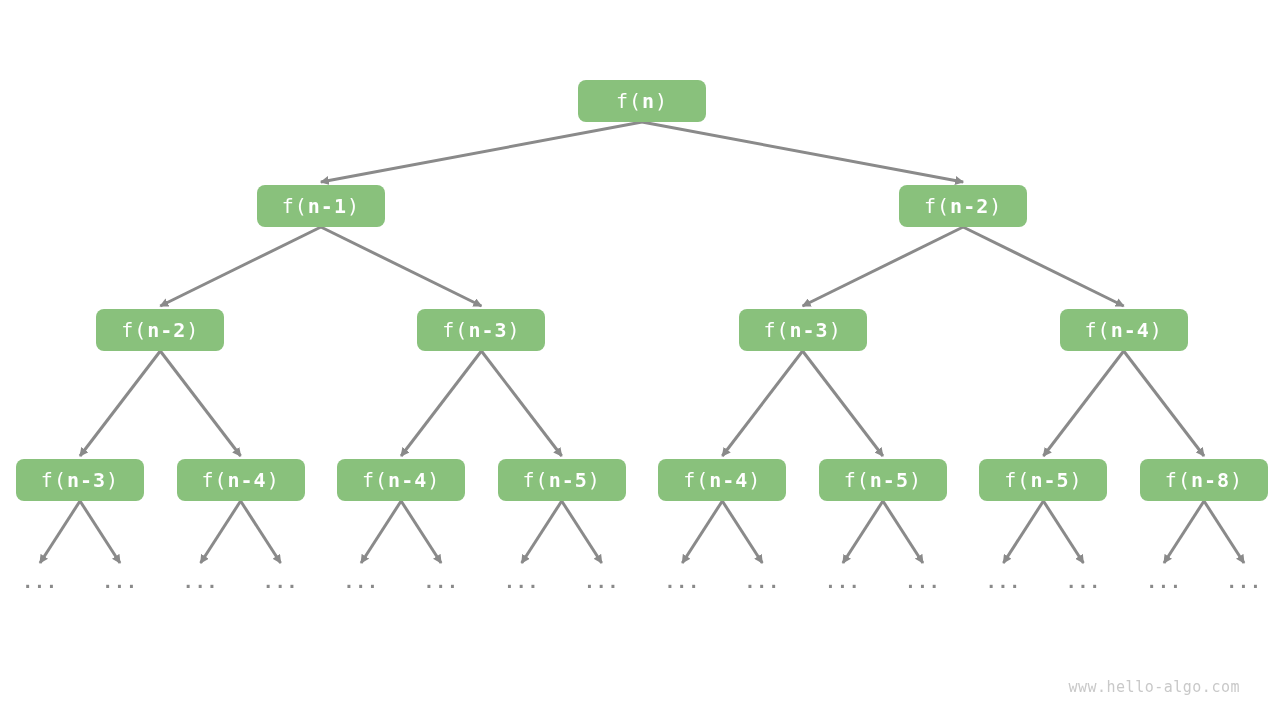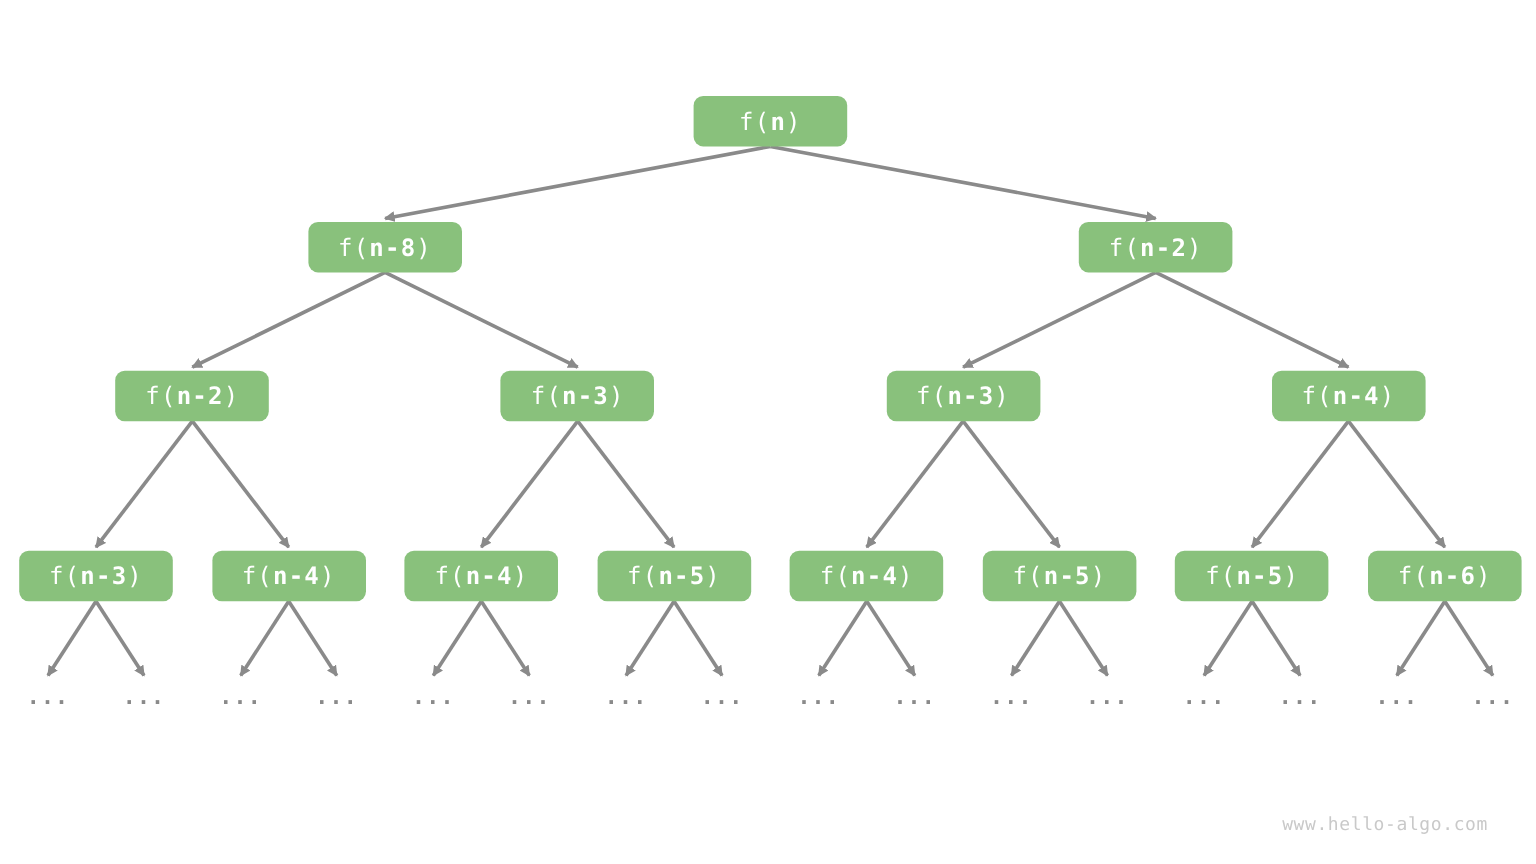--- a/index.html
+++ b/index.html
@@ -63,34 +63,34 @@
       <line x1="722.3" y1="501" x2="762.3" y2="563" marker-end="url(#ah)"></line>
       <line x1="882.9" y1="501" x2="842.9" y2="563" marker-end="url(#ah)"></line>
       <line x1="882.9" y1="501" x2="922.9" y2="563" marker-end="url(#ah)"></line>
       <line x1="1043.4" y1="501" x2="1003.4" y2="563" marker-end="url(#ah)"></line>
       <line x1="1043.4" y1="501" x2="1083.4" y2="563" marker-end="url(#ah)"></line>
       <line x1="1204.0" y1="501" x2="1164.0" y2="563" marker-end="url(#ah)"></line>
       <line x1="1204.0" y1="501" x2="1244.0" y2="563" marker-end="url(#ah)"></line>
     </svg>
   <div id="nodes-layer">
       <div class="node" style="left: 578px; top: 80px;"><span>f(</span><span class="arg">n</span><span>)</span></div>
-      <div class="node" style="left: 256.857px; top: 185px;"><span>f(</span><span class="arg">n-8</span><span>)</span></div>
+      <div class="node" style="left: 256.857px; top: 185px;"><span>f(</span><span class="arg">n-1</span><span>)</span></div>
       <div class="node" style="left: 899.143px; top: 185px;"><span>f(</span><span class="arg">n-2</span><span>)</span></div>
       <div class="node" style="left: 96.2857px; top: 309px;"><span>f(</span><span class="arg">n-2</span><span>)</span></div>
       <div class="node" style="left: 417.429px; top: 309px;"><span>f(</span><span class="arg">n-3</span><span>)</span></div>
       <div class="node" style="left: 738.571px; top: 309px;"><span>f(</span><span class="arg">n-3</span><span>)</span></div>
       <div class="node" style="left: 1059.71px; top: 309px;"><span>f(</span><span class="arg">n-4</span><span>)</span></div>
       <div class="node" style="left: 16px; top: 459px;"><span>f(</span><span class="arg">n-3</span><span>)</span></div>
       <div class="node" style="left: 176.571px; top: 459px;"><span>f(</span><span class="arg">n-4</span><span>)</span></div>
       <div class="node" style="left: 337.143px; top: 459px;"><span>f(</span><span class="arg">n-4</span><span>)</span></div>
       <div class="node" style="left: 497.714px; top: 459px;"><span>f(</span><span class="arg">n-5</span><span>)</span></div>
       <div class="node" style="left: 658.286px; top: 459px;"><span>f(</span><span class="arg">n-4</span><span>)</span></div>
       <div class="node" style="left: 818.857px; top: 459px;"><span>f(</span><span class="arg">n-5</span><span>)</span></div>
       <div class="node" style="left: 979.429px; top: 459px;"><span>f(</span><span class="arg">n-5</span><span>)</span></div>
-      <div class="node" style="left: 1140px; top: 459px;"><span>f(</span><span class="arg">n-6</span><span>)</span></div>
+      <div class="node" style="left: 1140px; top: 459px;"><span>f(</span><span class="arg">n-8</span><span>)</span></div>
     </div>
   <div id="dots-layer">
       <div class="dots" style="left: 12px; top: 570px;">...</div>
       <div class="dots" style="left: 92px; top: 570px;">...</div>
       <div class="dots" style="left: 172.571px; top: 570px;">...</div>
       <div class="dots" style="left: 252.571px; top: 570px;">...</div>
       <div class="dots" style="left: 333.143px; top: 570px;">...</div>
       <div class="dots" style="left: 413.143px; top: 570px;">...</div>
       <div class="dots" style="left: 493.714px; top: 570px;">...</div>
       <div class="dots" style="left: 573.714px; top: 570px;">...</div>

